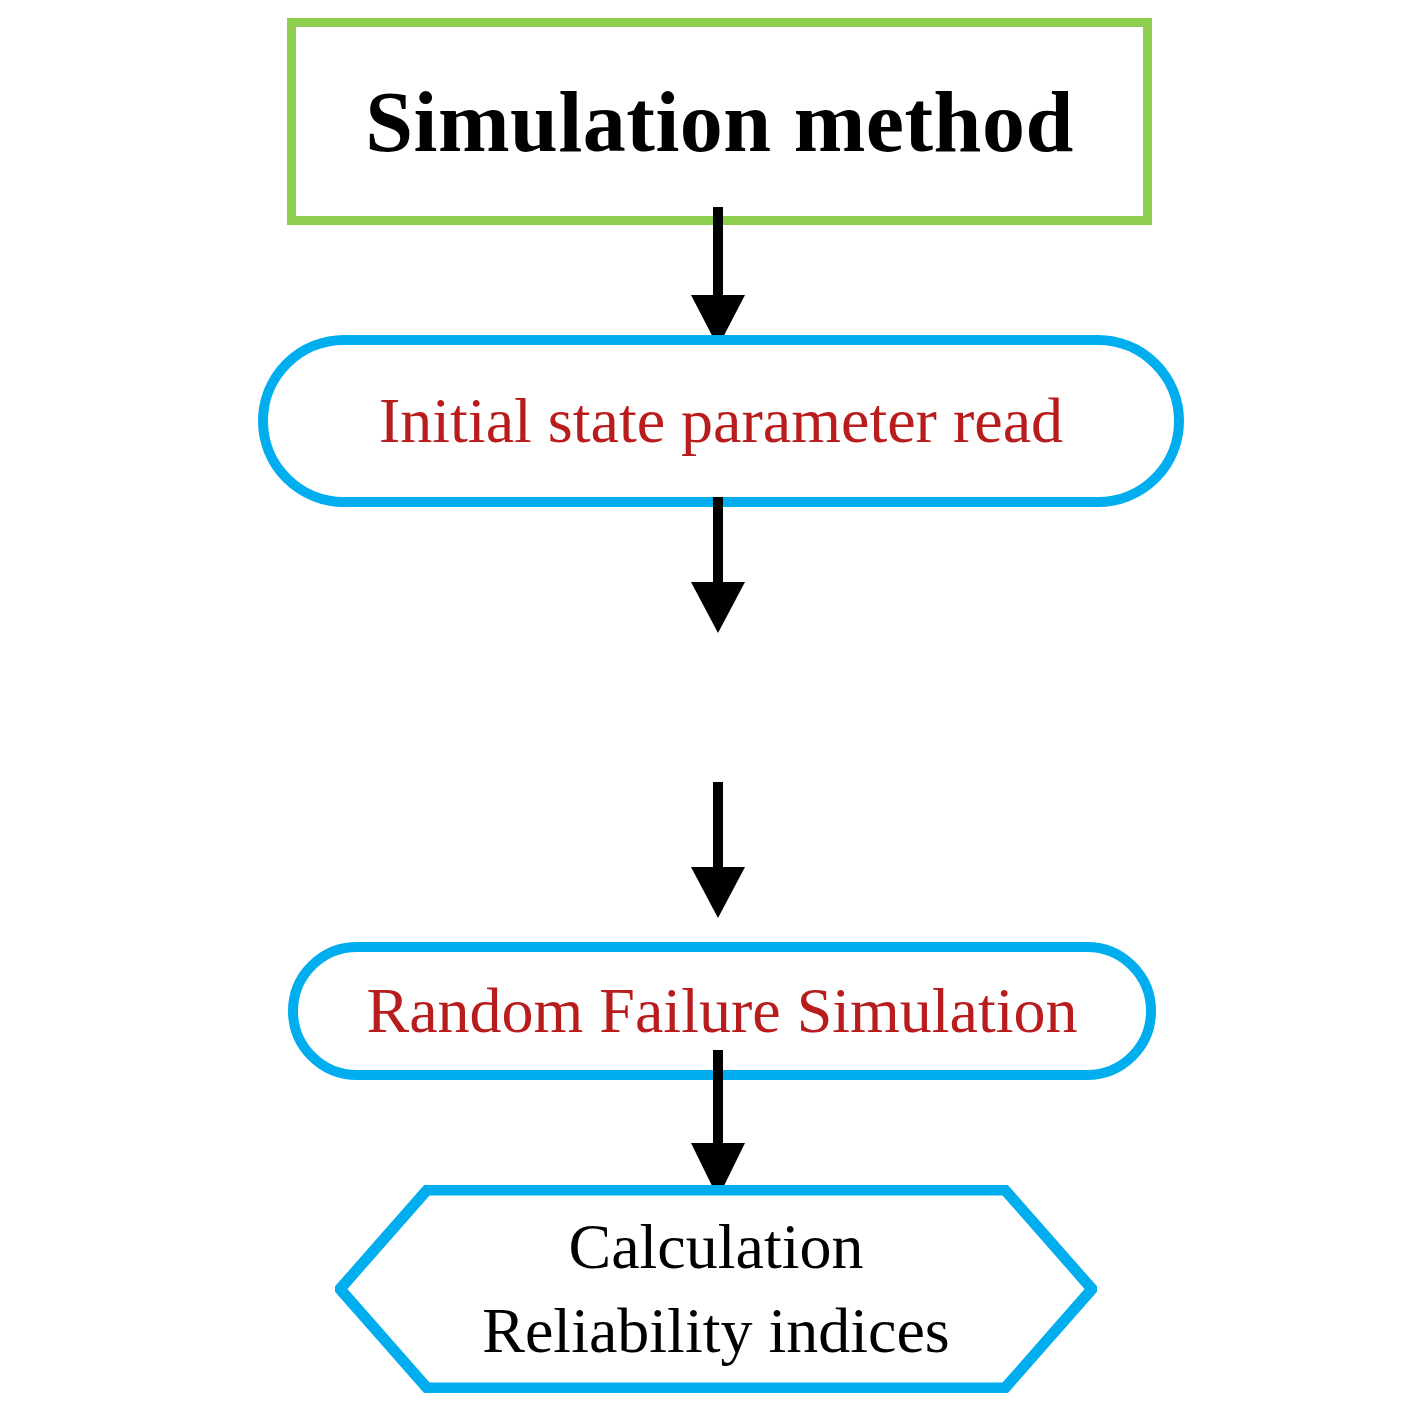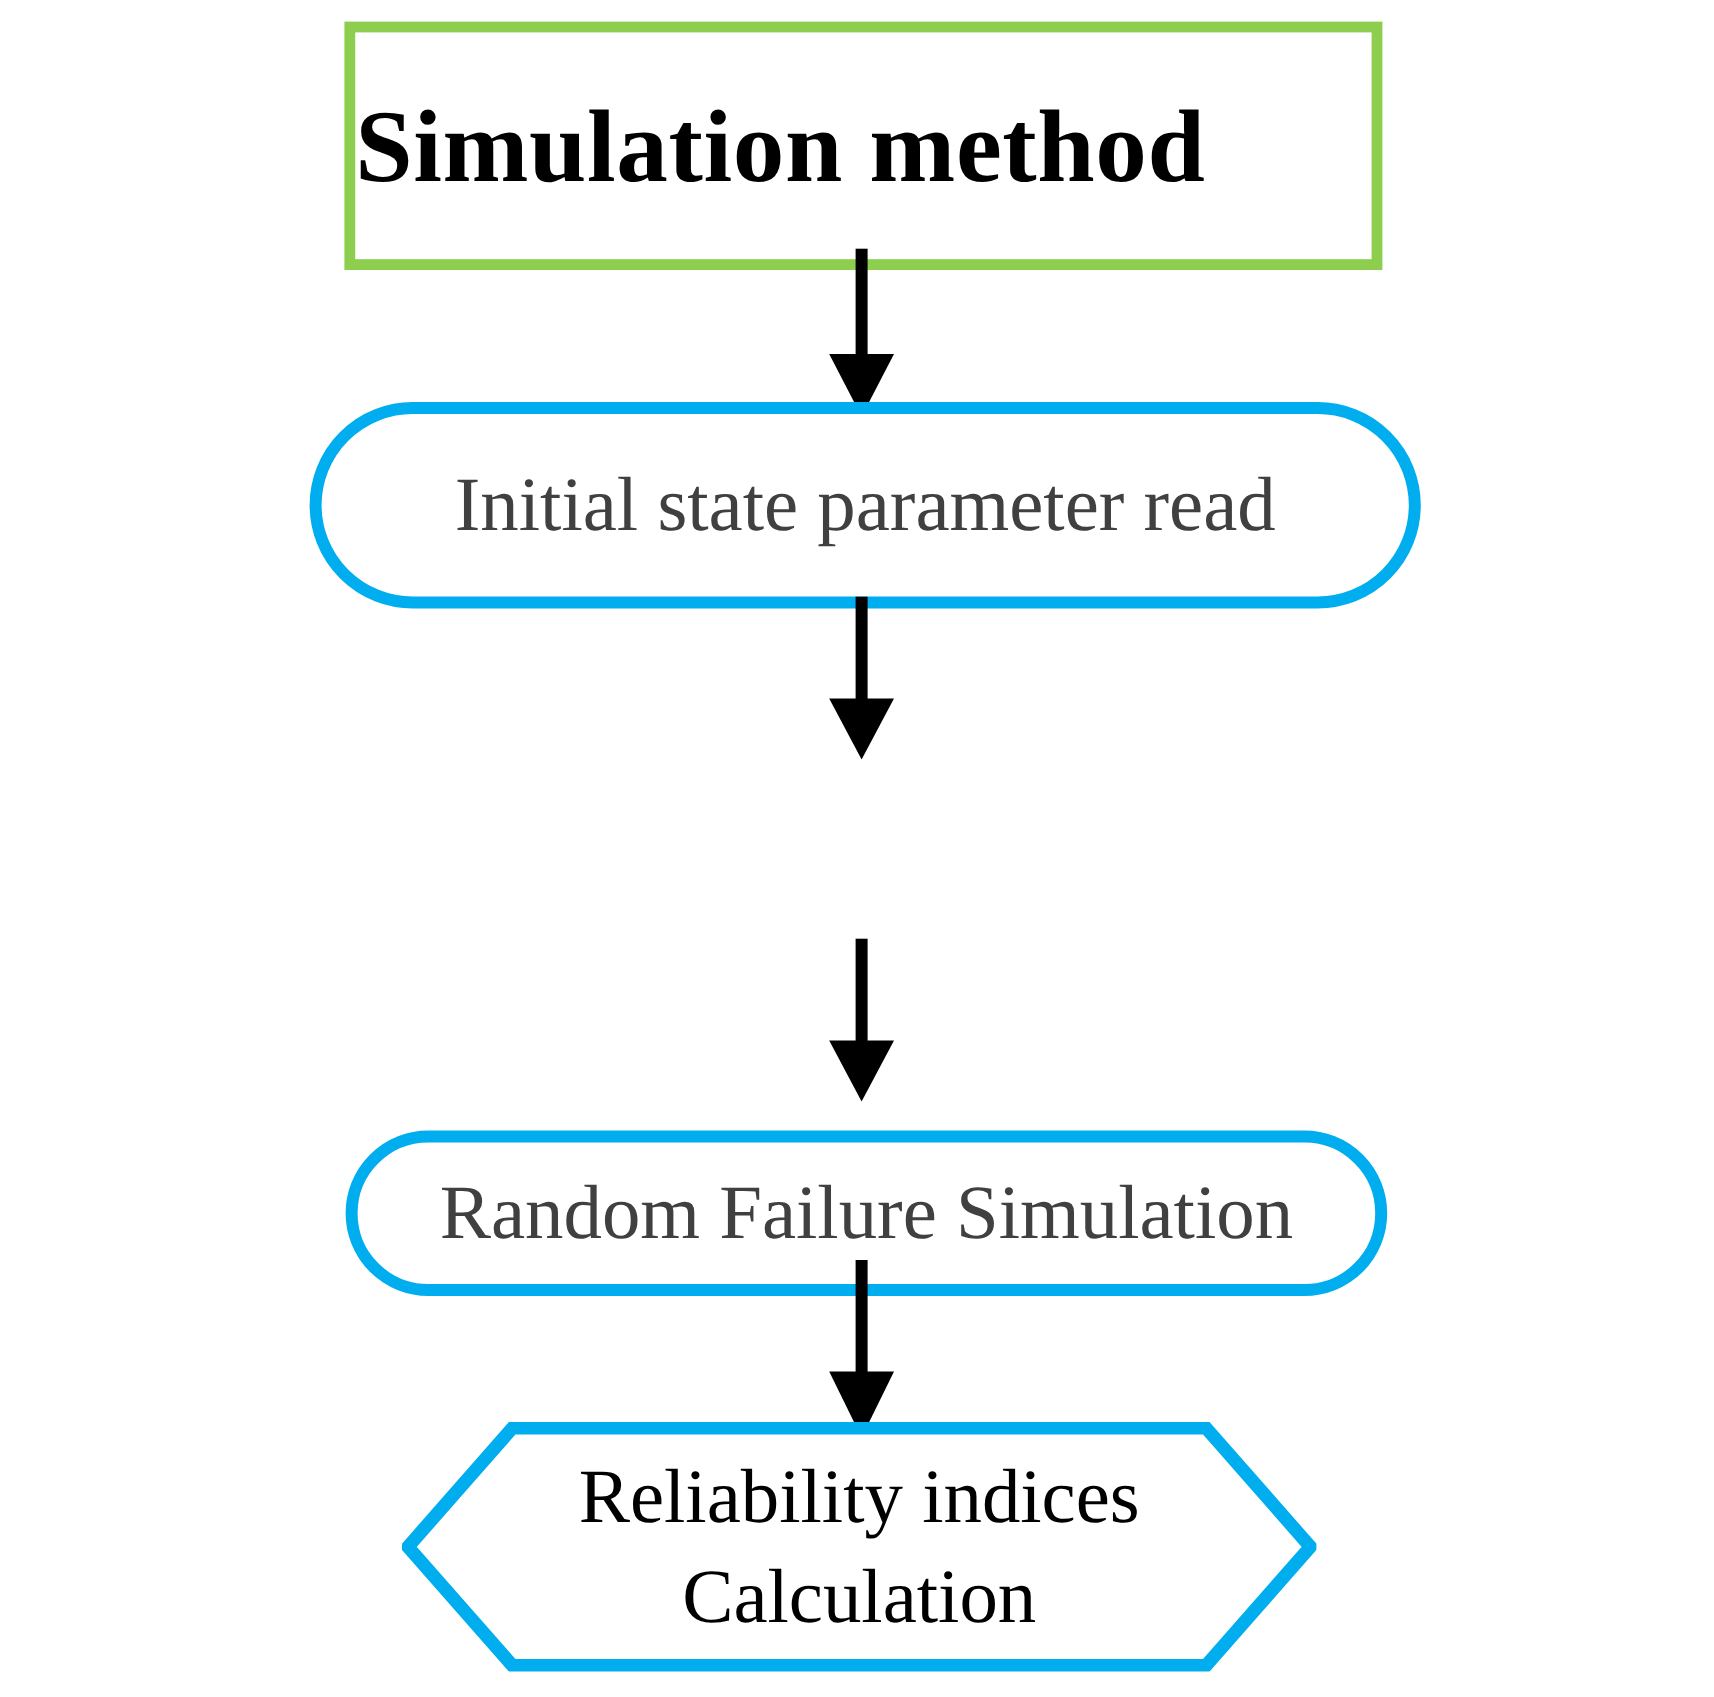--- a/index.html
+++ b/index.html
@@ -21,21 +21,21 @@
     position: absolute;
     left: 287px;
     top: 18px;
     width: 865px;
     height: 207px;
     box-sizing: border-box;
     border: 9px solid #8DCE4F;
     background: #ffffff;
     display: flex;
     align-items: center;
-    justify-content: flex-start;
+    justify-content: center;
   }
   .title-text {
     font-family: "Liberation Serif", "DejaVu Serif", serif;
     font-weight: bold;
     font-size: 86px;
     line-height: 1;
     color: #000000;
     white-space: nowrap;
     letter-spacing: 0.5px;
   }
@@ -47,21 +47,21 @@
     border: 10px solid #00AEEF;
     background: #ffffff;
     display: flex;
     align-items: center;
     justify-content: center;
   }
   .node-text {
     font-family: "Liberation Serif", "DejaVu Serif", serif;
     font-size: 64px;
     line-height: 1.02;
-    color: #404040;
+    color: #b91c1c;
     white-space: nowrap;
     text-align: center;
   }
 
   .node-1 { left: 258px;  top: 335px;  width: 926px;  height: 172px; border-radius: 86px; }
   .node-2 { left: 23px;   top: 622px;  width: 1390px; height: 170px; border-radius: 85px; }
   .node-3 { left: 288px;  top: 906px;  width: 868px;  height: 138px; border-radius: 77px; margin-top: 36px; }
 
   
   .hex-wrap {
@@ -149,18 +149,18 @@
       <rect x="25" y="0" width="10" height="100" fill="#000000"></rect>
       <polygon points="3,93 57,93 30,148" fill="#000000"></polygon>
     </svg>
   </div>
 
   <div class="hex-wrap">
     <svg viewBox="0 0 762 208" preserveAspectRatio="none" aria-hidden="true">
       <polygon points="92,5 670,5 757,104 670,203 92,203 5,104" fill="#ffffff" stroke="#00AEEF" stroke-width="11" stroke-linejoin="miter"></polygon>
     </svg>
     <div class="hex-label">
+      <div>Calculation</div>
       <div>Reliability indices</div>
-      <div>Calculation</div>
     </div>
   </div>
 
 </div>
 
 </body></html>

